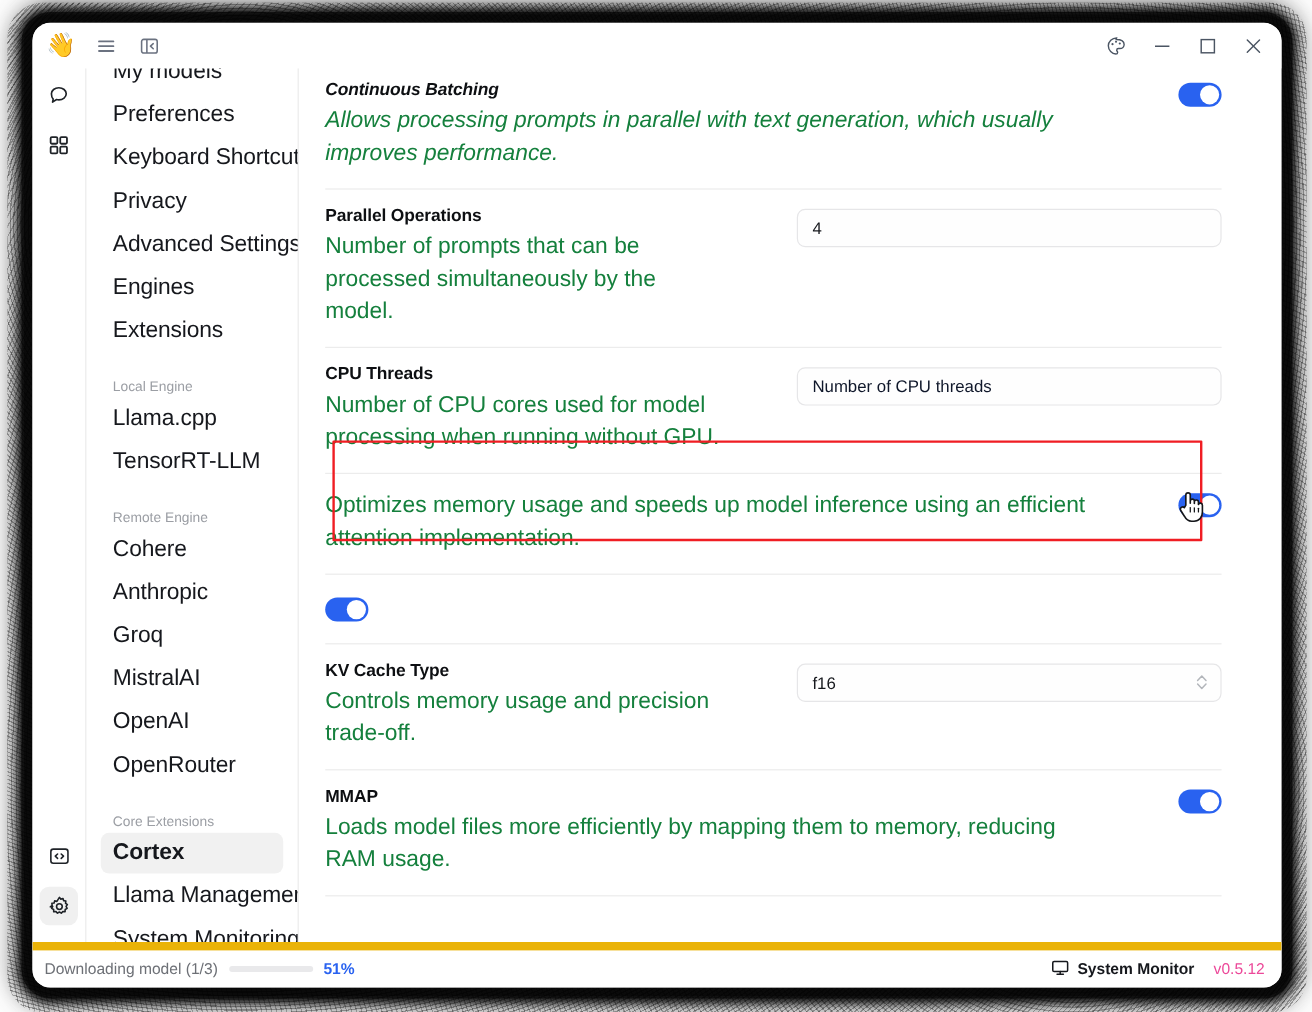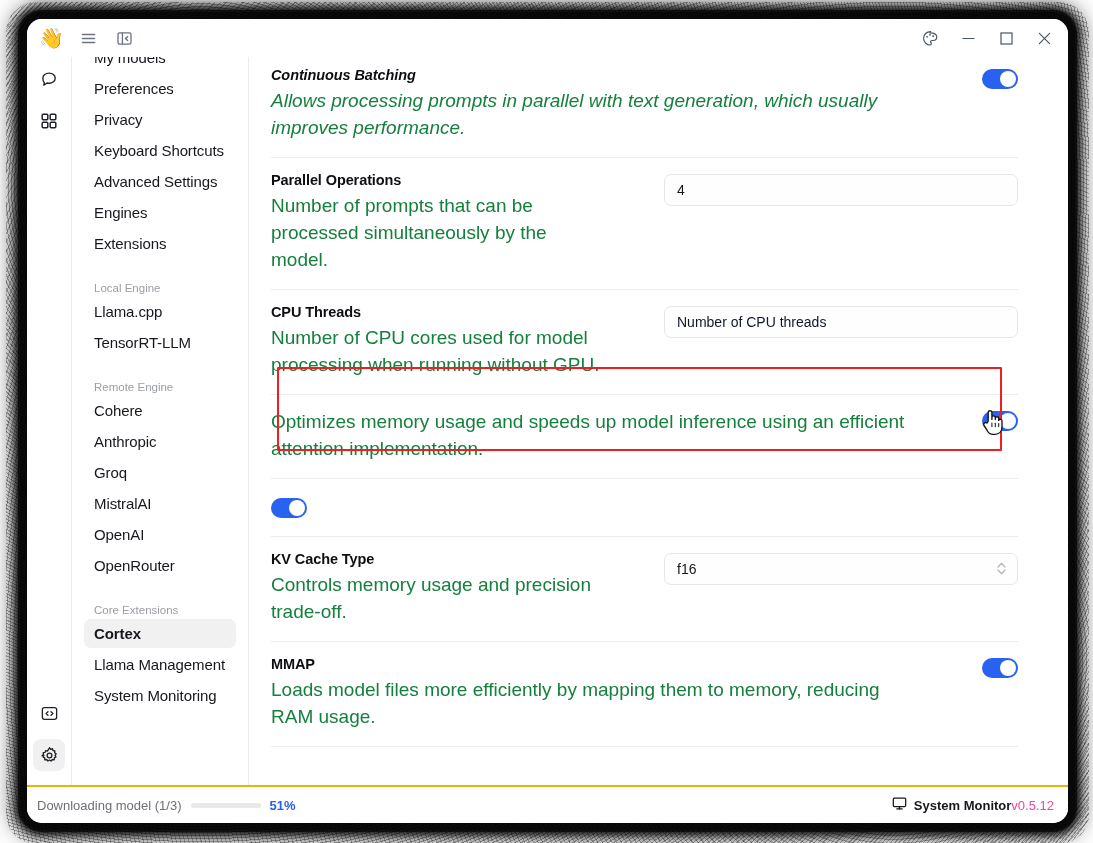--- a/index.html
+++ b/index.html
@@ -95,21 +95,21 @@
   .sidenav {
     flex: 0 0 178px;
     border-left: 1px solid #ececec;
     border-right: 1px solid #ececec;
     padding: 0 12px;
     overflow: hidden;
     position: relative;
   }
   .nav-inner { margin-top: -14px; }
   .nav-item {
-    font-size: 15px;
+    font-size: 19px;
     color: #16181d;
     padding: 6px 10px;
     border-radius: 7px;
     white-space: nowrap;
     margin-bottom: 2px;
     letter-spacing: -0.1px;
   }
   .nav-item.active { background: #f1f1f1; font-weight: 700; }
   .nav-group {
     font-size: 11.5px;
@@ -207,38 +207,38 @@
   .cursor {
     position: absolute;
     width: 24px; height: 30px;
     pointer-events: none;
   }
 
   
   .statusbar {
     flex: 0 0 38px;
     height: 38px;
-    border-top: 2px solid #eab308;
+    border-top: 7px solid #eab308;
     display: flex;
     align-items: center;
     padding: 0 14px 0 10px;
     background: #ffffff;
   }
   .status-left { display:flex; align-items:center; gap: 9px; }
   .status-text { font-size: 13px; color: #6d7076; white-space: nowrap; }
   .pbar {
     width: 70px; height: 5px;
     background: #e9e9eb;
     border-radius: 999px;
     overflow: hidden;
   }
   .pbar-fill { height: 100%; background: #2962f0; border-radius: 999px; }
   .pct { font-size: 13px; font-weight: 700; color: #2962f0; }
   .status-spacer { flex: 1 1 auto; }
-  .status-right { display:flex; align-items:center; }
+  .status-right { display:flex; align-items:center; gap: 16px; }
   .sysmon { display:flex; align-items:center; gap: 7px; font-size: 13px; color: #16181d; font-weight: 700; }
   .ver { font-size: 13px; color: #ec4899; }
 </style>
 </head>
 <body>
 
 <div id="frame">
   <div id="shadow"></div>
 
   <div id="window">
@@ -319,22 +319,22 @@
             <circle cx="10" cy="10" r="2.5"></circle>
             <path d="M10 1.9l1.25 1.55 1.9-.6.55 1.92 1.95.3-.25 1.98 1.6 1.15-1.15 1.6.95 1.75-1.72 1-.1 2-1.98-.3-1.3 1.5-1.7-1.05-1.7 1.05-1.3-1.5-1.98.3-.1-2-1.72-1 .95-1.75L2.05 10.2l1.6-1.15-.25-1.98 1.95-.3.55-1.92 1.9.6z"></path>
           </svg>
         </div>
       </div>
 
       <div class="sidenav">
         <div class="nav-inner">
           <div class="nav-item">My models</div>
           <div class="nav-item">Preferences</div>
+          <div class="nav-item">Keyboard Shortcuts</div>
           <div class="nav-item">Privacy</div>
-          <div class="nav-item">Keyboard Shortcuts</div>
           <div class="nav-item">Advanced Settings</div>
           <div class="nav-item">Engines</div>
           <div class="nav-item">Extensions</div>
 
           <div class="nav-group">Local Engine</div>
           <div class="nav-item">Llama.cpp</div>
           <div class="nav-item">TensorRT-LLM</div>
 
           <div class="nav-group">Remote Engine</div>
           <div class="nav-item">Cohere</div>

